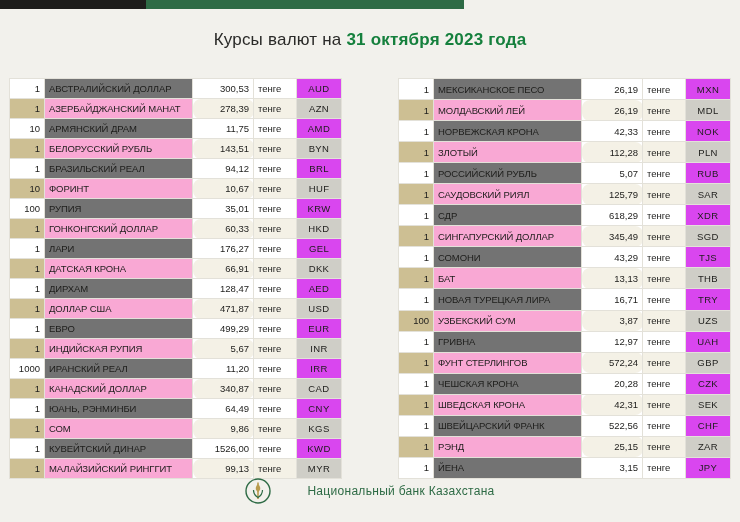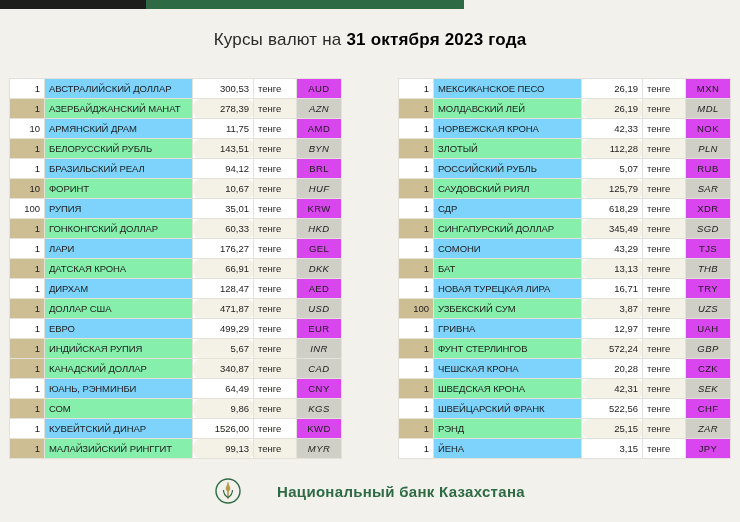--- a/index.html
+++ b/index.html
@@ -42,21 +42,21 @@
     top: 30px;
     left: 0;
     width: 100%;
     text-align: center;
     font-size: 17px;
     color: #2a2a28;
     letter-spacing: 0.2px;
   }
   .title .bold {
     font-weight: bold;
-    color: #000000;
+    color: #15803d;
   }
   .columns {
     position: absolute;
     top: 78px;
     left: 0;
     width: 740px;
     display: flex;
     justify-content: center;
     gap: 56px;
   }
@@ -82,26 +82,26 @@
     text-align: right;
     background: #ffffff;
     font-size: 9.5px;
     padding-right: 5px;
   }
   tr.alt td.qty {
     background: #cdbf93;
   }
   td.name {
     width: 139px;
-    background: #7dd3fc;
+    background: #737373;
     letter-spacing: -0.1px;
     font-size: 9.2px;
   }
   tr.alt td.name {
-    background: #86efac;
+    background: #f9a8d4;
     margin-left: 47px;
   }
   td.value {
     width: 52px;
     text-align: right;
     background: #ffffff;
     padding-right: 5px;
     border-radius: 8px;
   }
   tr.alt td.value {
@@ -121,41 +121,40 @@
   td.code {
     width: 36px;
     text-align: center;
     background: #d946ef;
     color: #4a4945;
     font-size: 9px;
     letter-spacing: 0.4px;
   }
   tr.alt td.code {
     background: #cfcec7;
-    font-style: italic;
   }
   .footer {
     position: absolute;
     bottom: 18px;
     left: 0;
     width: 100%;
     display: flex;
     align-items: center;
     justify-content: center;
     gap: 8px;
   }
   .logo {
     width: 26px;
     height: 26px;
     position: relative;
   }
   .footer-text {
-    font-size: 15px;
+    font-size: 12px;
     color: #2e6b45;
-    font-weight: bold;
+    font-weight: normal;
     letter-spacing: 0.3px;
     padding-left: 28px;
   }
 </style>
 </head>
 <body>
 
 <div class="top-bar">
   <div class="dark-block"></div>
   <div class="green-block"></div>
@@ -258,20 +257,27 @@
           <td class="value">499,29</td>
           <td class="unit">тенге</td>
           <td class="code">EUR</td>
         </tr>
         <tr class="alt">
           <td class="qty">1</td>
           <td class="name">ИНДИЙСКАЯ РУПИЯ</td>
           <td class="value">5,67</td>
           <td class="unit">тенге</td>
           <td class="code">INR</td>
+        </tr>
+        <tr>
+          <td class="qty">1000</td>
+          <td class="name">ИРАНСКИЙ РЕАЛ</td>
+          <td class="value">11,20</td>
+          <td class="unit">тенге</td>
+          <td class="code">IRR</td>
         </tr>
         <tr class="alt">
           <td class="qty">1</td>
           <td class="name">КАНАДСКИЙ ДОЛЛАР</td>
           <td class="value">340,87</td>
           <td class="unit">тенге</td>
           <td class="code">CAD</td>
         </tr>
         <tr>
           <td class="qty">1</td>

